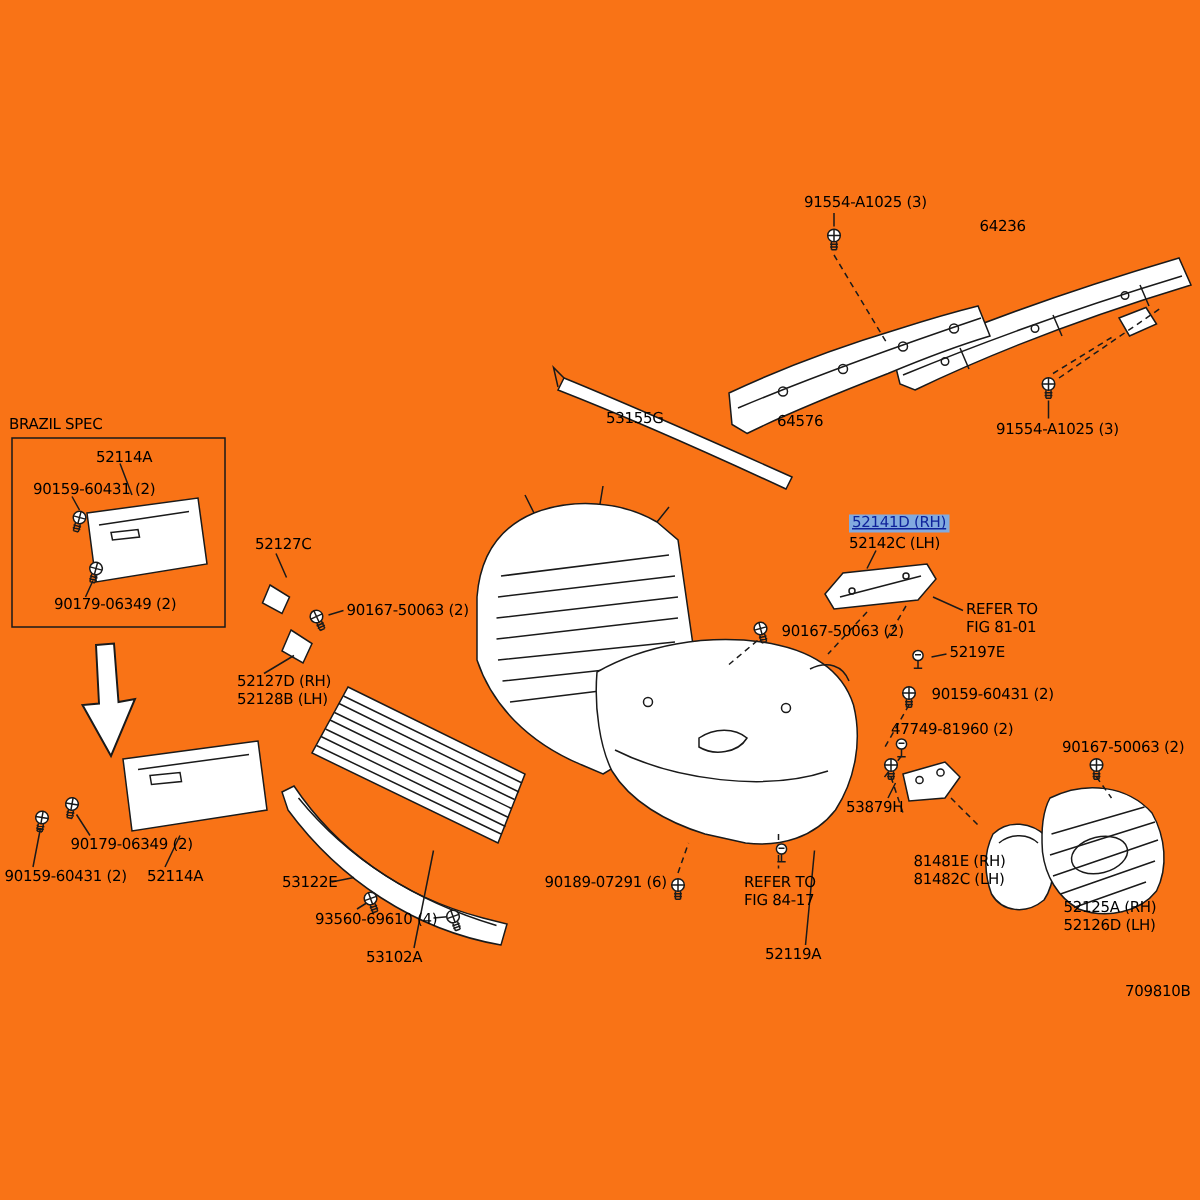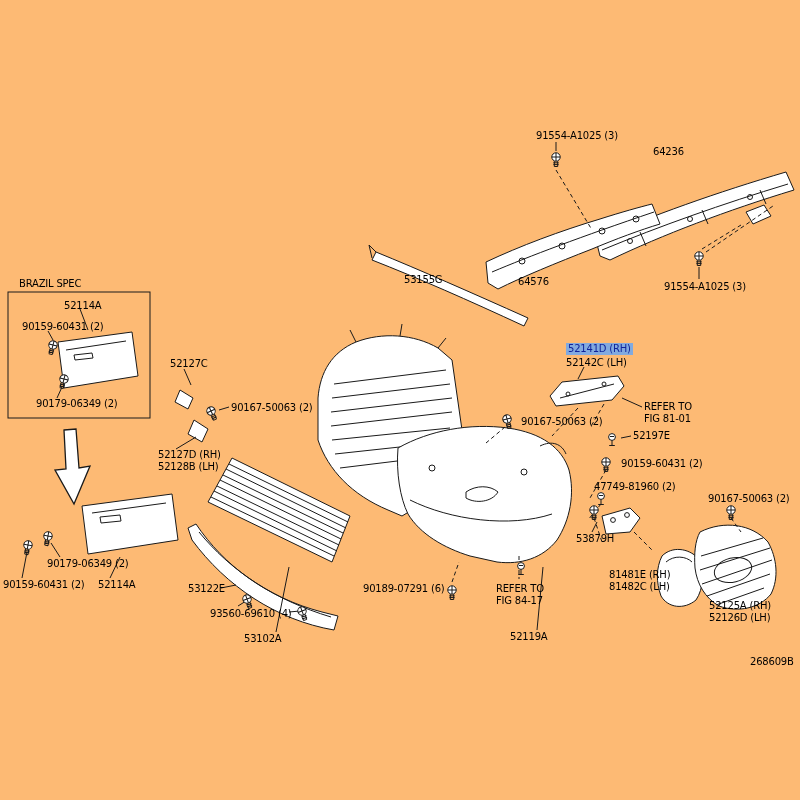--- a/index.html
+++ b/index.html
@@ -1,21 +1,21 @@
 <!DOCTYPE html>
 <html><head>
 <meta charset="utf-8">
 <style>
   html,body{margin:0;padding:0;background:#fff;}
-  .stage{position:relative;width:800px;height:800px;background:#fdba74;overflow:hidden;
+  .stage{position:relative;width:800px;height:800px;background:#f97316;overflow:hidden;
          font-family:"DejaVu Sans","Liberation Sans",sans-serif;}
   .stage svg{position:absolute;left:0;top:0;}
   .lbl{position:absolute;font-size:10px;line-height:12px;color:#000;
        white-space:pre-line;letter-spacing:-0.2px;}
-  .lbl.hl{background:#82aadf;color:#10239b;padding:0 2px;}
+  .lbl.hl{background:#82aadf;color:#10239b;padding:0 2px;text-decoration:underline;}
 </style>
 </head>
 <body>
 
 <div class="stage">
 
 <svg width="800" height="800" viewBox="0 0 800 800" xmlns="http://www.w3.org/2000/svg">
   <defs>
     <g id="bolt" stroke="#1a1a1a" fill="none">
       <circle cx="0" cy="0" r="4.2" fill="#fff"></circle>
@@ -151,47 +151,47 @@
       <use href="#clip" transform="translate(521,566)"></use>
     </g>
   </g>
 </svg>
 
 <div class="lbl" style="left:536px;top:130px">91554-A1025 (3)</div>
 <div class="lbl" style="left:653px;top:146px">64236</div>
 <div class="lbl" style="left:404px;top:274px">53155G</div>
 <div class="lbl" style="left:518px;top:276px">64576</div>
 <div class="lbl" style="left:664px;top:281px">91554-A1025 (3)</div>
-<div class="lbl" style="left:19px;top:278px">BRAZIL SPEC</div>
+<div class="lbl" style="left:6px;top:278px">BRAZIL SPEC</div>
 <div class="lbl" style="left:64px;top:300px">52114A</div>
 <div class="lbl" style="left:22px;top:321px">90159-60431 (2)</div>
 <div class="lbl" style="left:36px;top:398px">90179-06349 (2)</div>
 <div class="lbl" style="left:170px;top:358px">52127C</div>
 <div class="lbl" style="left:231px;top:402px">90167-50063 (2)</div>
 <div class="lbl hl" style="left: 566px; top: 343px; background: rgb(130, 170, 223); color: rgb(16, 35, 155);">52141D (RH)</div>
 <div class="lbl" style="left:566px;top:357px">52142C (LH)</div>
 <div class="lbl" style="left:644px;top:401px">REFER TO
 FIG 81-01</div>
 <div class="lbl" style="left:521px;top:416px">90167-50063 (2)</div>
 <div class="lbl" style="left:633px;top:430px">52197E</div>
 <div class="lbl" style="left:158px;top:449px">52127D (RH)
 52128B (LH)</div>
 <div class="lbl" style="left:621px;top:458px">90159-60431 (2)</div>
 <div class="lbl" style="left:594px;top:481px">47749-81960 (2)</div>
 <div class="lbl" style="left:708px;top:493px">90167-50063 (2)</div>
-<div class="lbl" style="left:576px;top:533px">53879H</div>
+<div class="lbl" style="left:564px;top:533px">53879H</div>
 <div class="lbl" style="left:47px;top:558px">90179-06349 (2)</div>
 <div class="lbl" style="left:3px;top:579px">90159-60431 (2)</div>
 <div class="lbl" style="left:98px;top:579px">52114A</div>
 <div class="lbl" style="left:188px;top:583px">53122E</div>
 <div class="lbl" style="left:363px;top:583px">90189-07291 (6)</div>
 <div class="lbl" style="left:496px;top:583px">REFER TO
 FIG 84-17</div>
 <div class="lbl" style="left:609px;top:569px">81481E (RH)
 81482C (LH)</div>
 <div class="lbl" style="left:210px;top:608px">93560-69610 (4)</div>
 <div class="lbl" style="left:709px;top:600px">52125A (RH)
 52126D (LH)</div>
 <div class="lbl" style="left:244px;top:633px">53102A</div>
 <div class="lbl" style="left:510px;top:631px">52119A</div>
-<div class="lbl" style="left:750px;top:656px">268609B</div>
+<div class="lbl" style="left:750px;top:656px">709810B</div>
 
 </div>
 
 </body></html>

